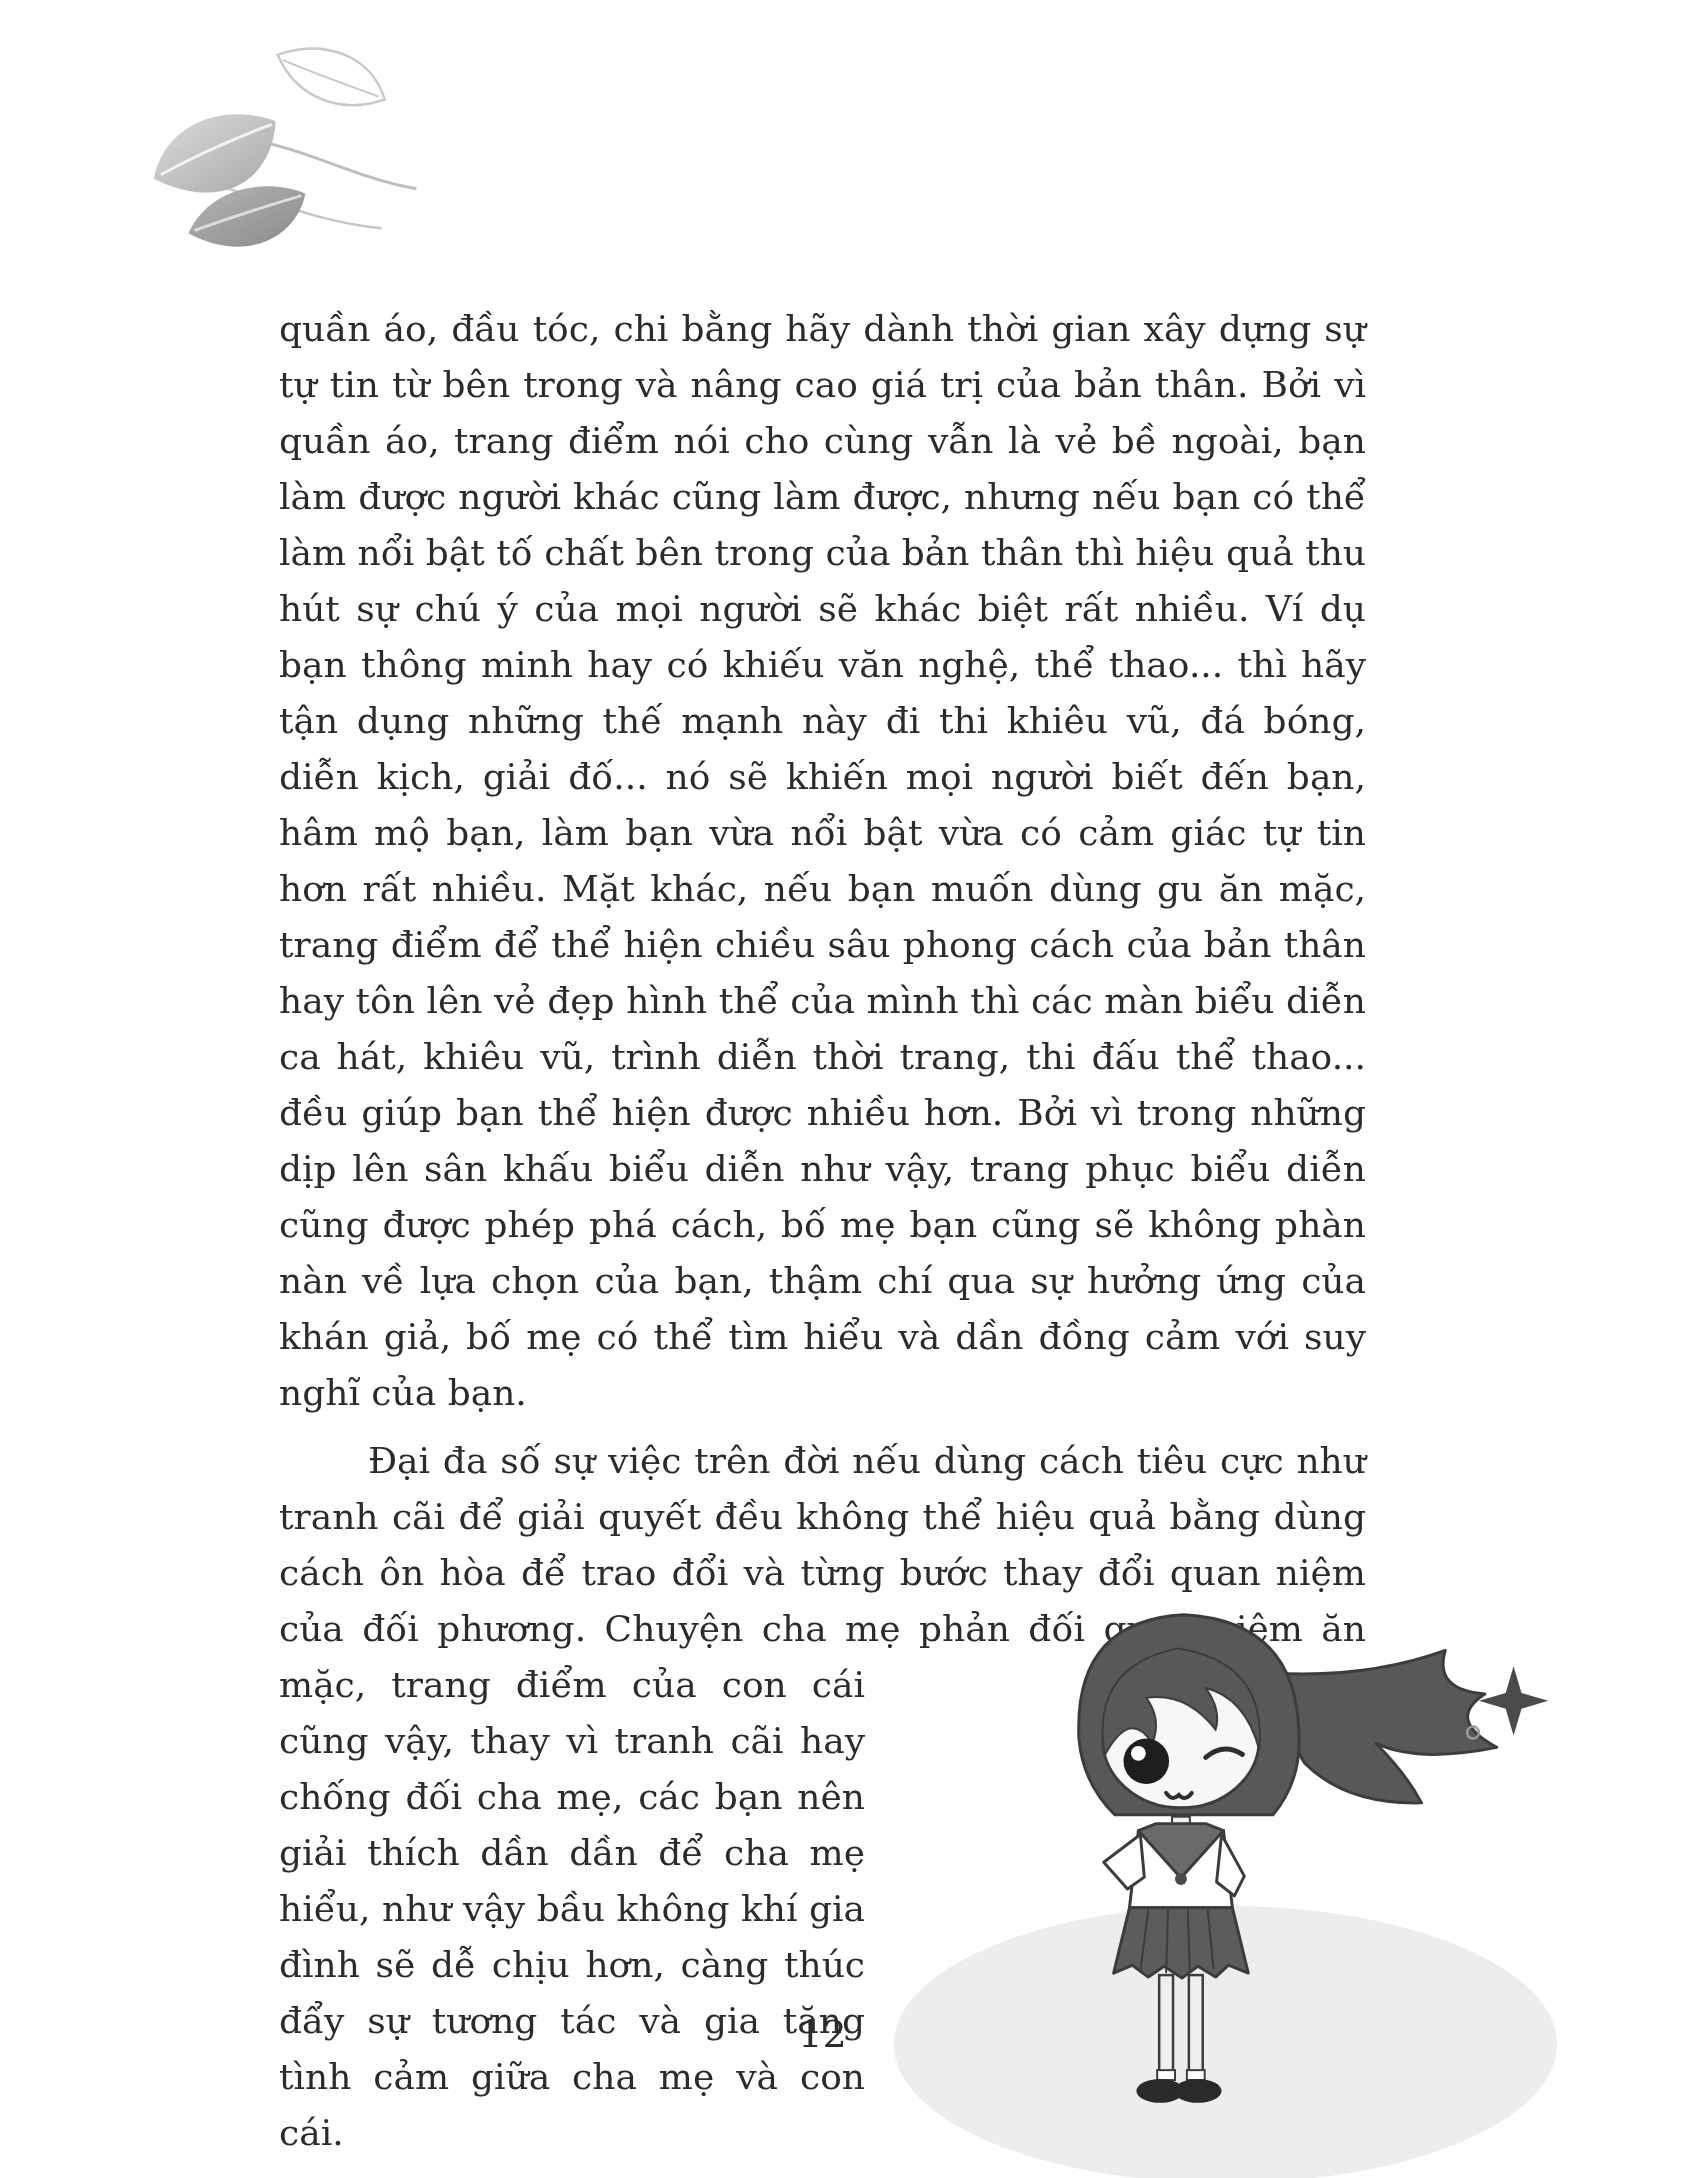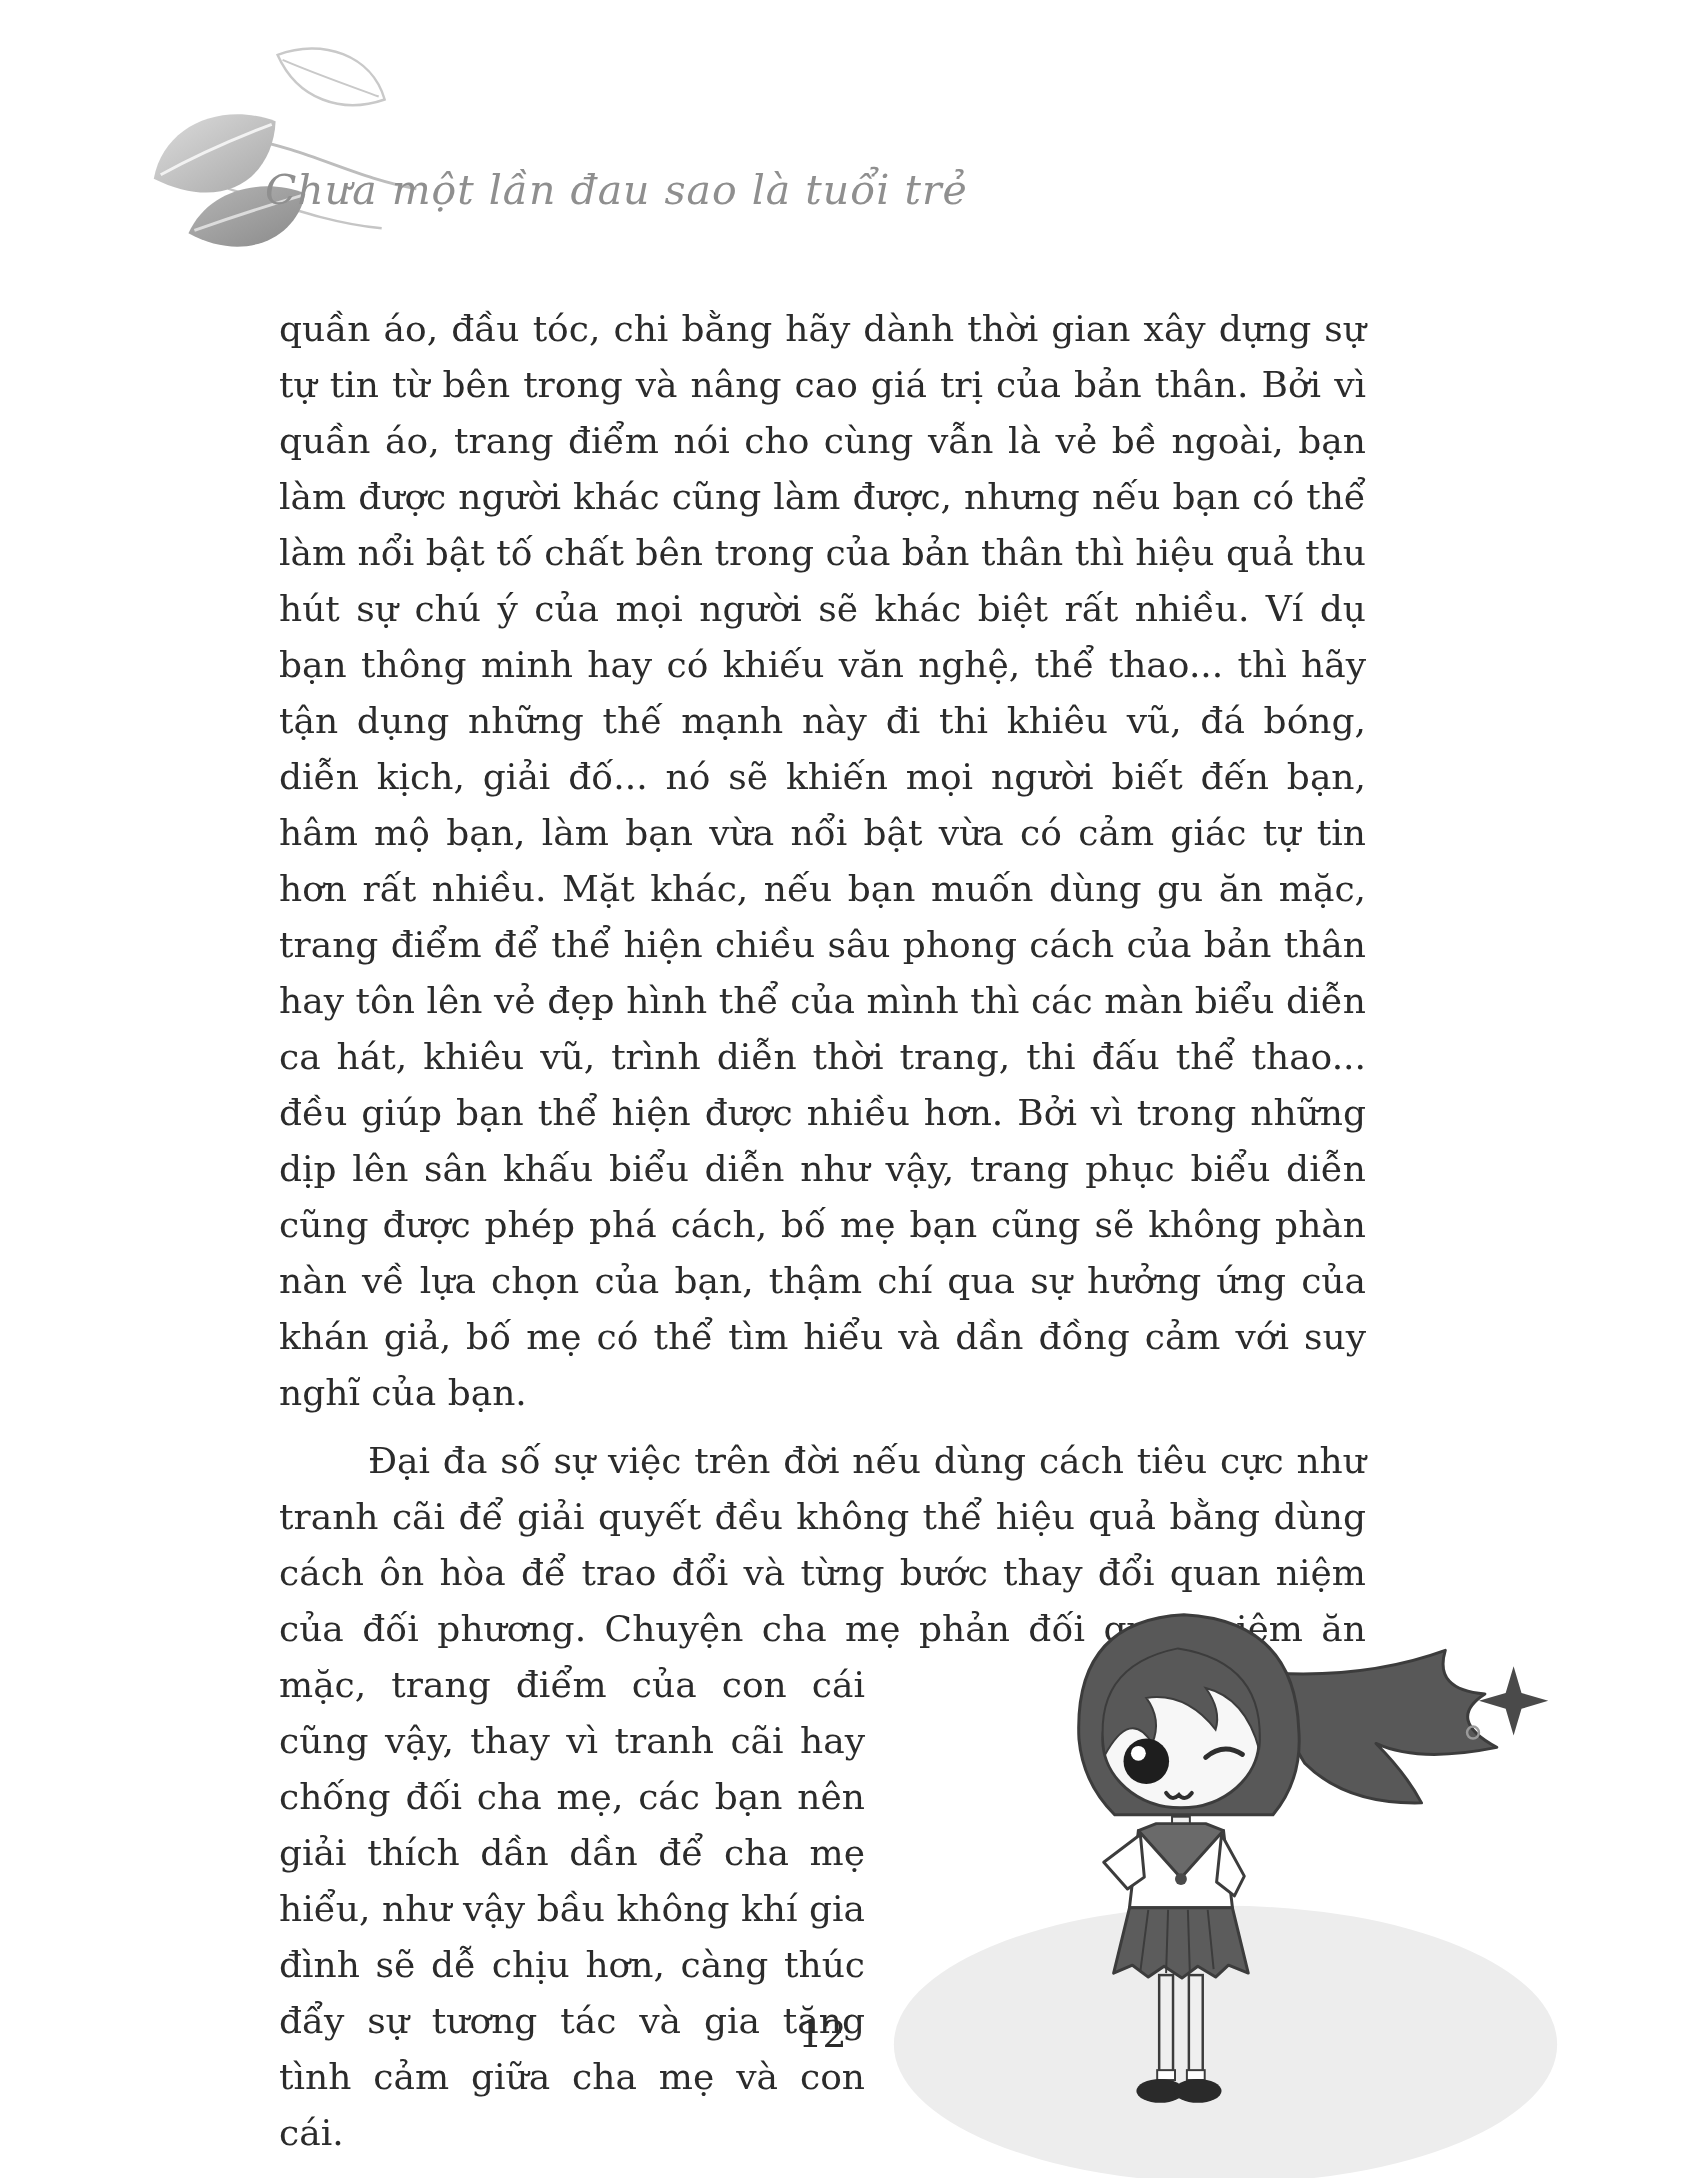--- a/index.html
+++ b/index.html
@@ -80,21 +80,20 @@
       <path d="M100,160 C150,175 200,195 255,200" fill="none" stroke="#c5c5c5" stroke-width="2.5"></path>
 
       <path d="M25,150 C35,95 95,72 148,92 C145,150 95,185 25,150 Z" fill="url(#gl1)"></path>
       <path d="M32,146 C70,125 110,108 144,95" fill="none" stroke="#f2f2f2" stroke-width="3"></path>
 
       <path d="M60,205 C80,160 135,148 178,165 C168,212 115,235 60,205 Z" fill="url(#gl2)"></path>
       <path d="M66,202 C100,190 140,177 174,167" fill="none" stroke="#dcdcdc" stroke-width="3"></path>
     </svg>
   </div>
 
-  <div class="header-title">Chưa một lần đau sao là tuổi trẻ</div>
 
   <div class="content">
 
     <p>quần áo, đầu tóc, chi bằng hãy dành thời gian xây dựng sự tự tin từ bên trong và nâng cao giá trị của bản thân. Bởi vì quần áo, trang điểm nói cho cùng vẫn là vẻ bề ngoài, bạn làm được người khác cũng làm được, nhưng nếu bạn có thể làm nổi bật tố chất bên trong của bản thân thì hiệu quả thu hút sự chú ý của mọi người sẽ khác biệt rất nhiều. Ví dụ bạn thông minh hay có khiếu văn nghệ, thể thao... thì hãy tận dụng những thế mạnh này đi thi khiêu vũ, đá bóng, diễn kịch, giải đố... nó sẽ khiến mọi người biết đến bạn, hâm mộ bạn, làm bạn vừa nổi bật vừa có cảm giác tự tin hơn rất nhiều. Mặt khác, nếu bạn muốn dùng gu ăn mặc, trang điểm để thể hiện chiều sâu phong cách của bản thân hay tôn lên vẻ đẹp hình thể của mình thì các màn biểu diễn ca hát, khiêu vũ, trình diễn thời trang, thi đấu thể thao... đều giúp bạn thể hiện được nhiều hơn. Bởi vì trong những dịp lên sân khấu biểu diễn như vậy, trang phục biểu diễn cũng được phép phá cách, bố mẹ bạn cũng sẽ không phàn nàn về lựa chọn của bạn, thậm chí qua sự hưởng ứng của khán giả, bố mẹ có thể tìm hiểu và dần đồng cảm với suy nghĩ của bạn.</p>
 
     <p class="para-2">
       <span>Đại đa số sự việc trên đời nếu dùng cách tiêu cực như tranh cãi để giải quyết đều không thể hiệu quả bằng dùng cách ôn hòa để trao đổi và từng bước thay đổi quan niệm của đối phương.</span>
       <span class="illu-float">
         <svg viewBox="0 0 700 620">
 

